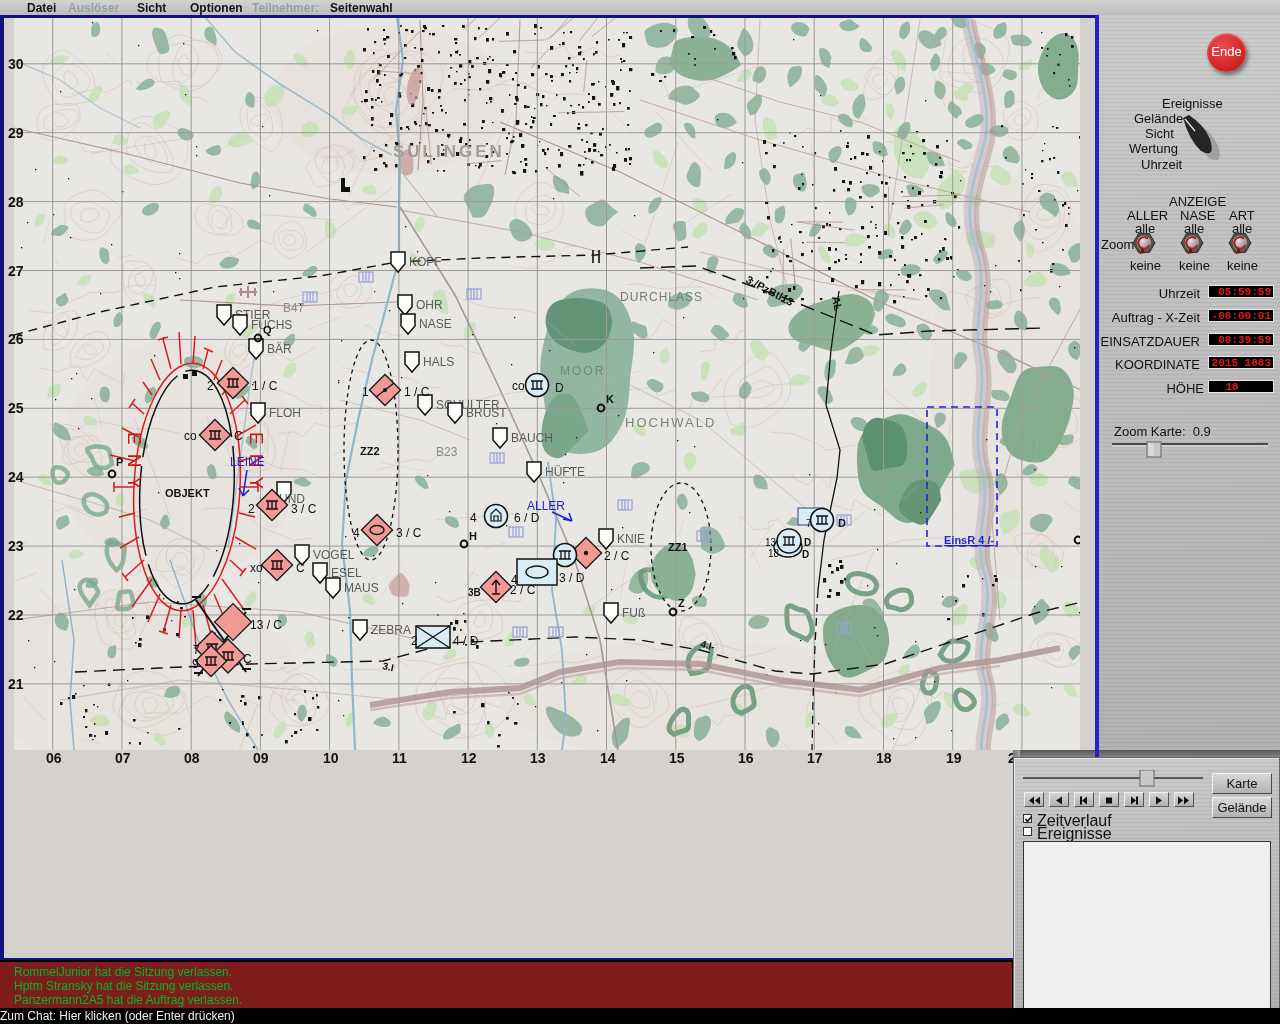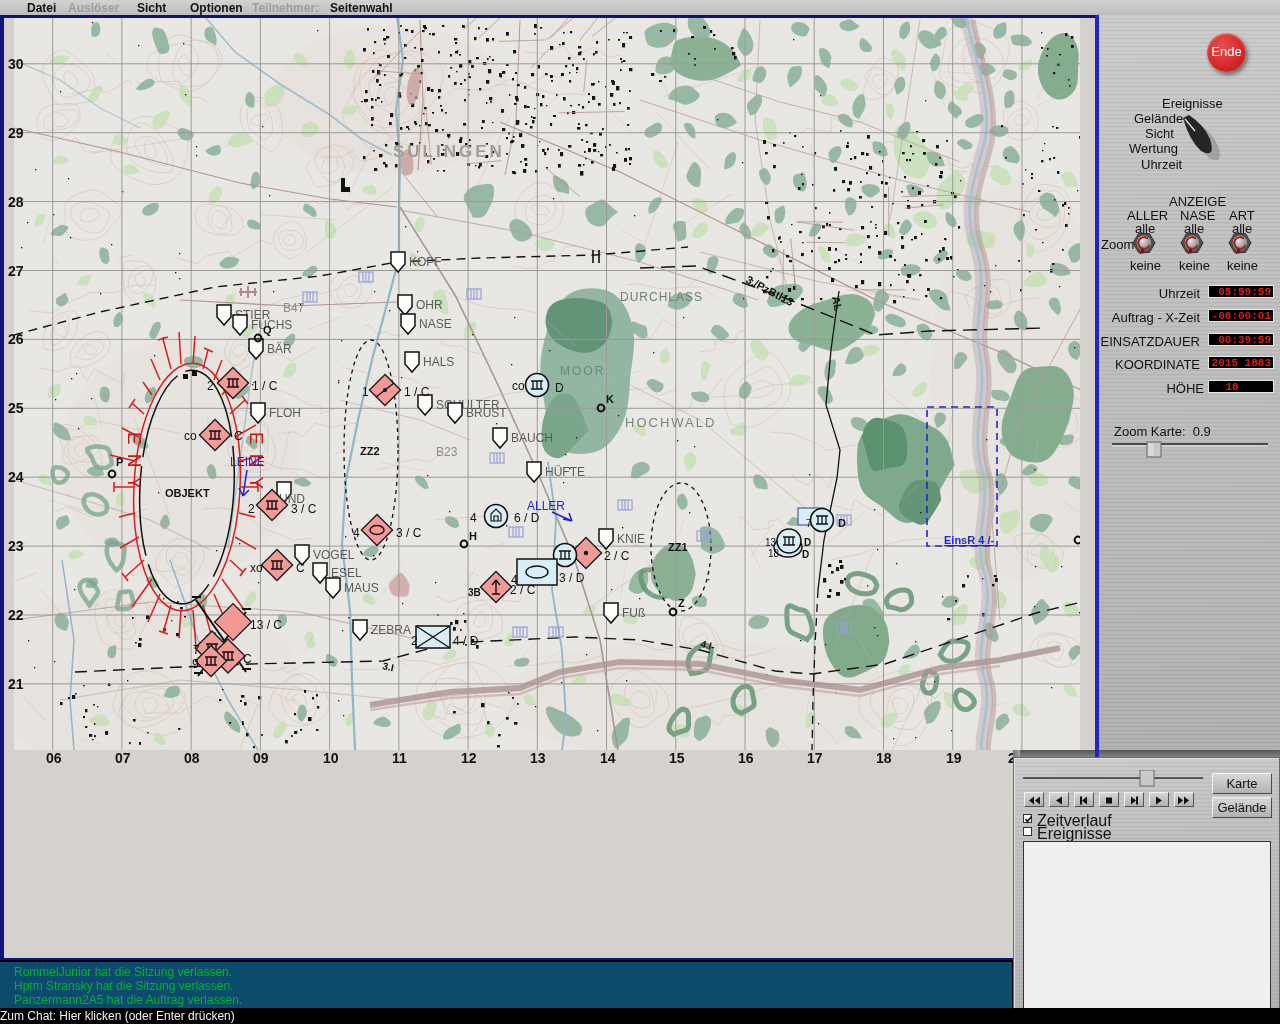--- a/index.html
+++ b/index.html
@@ -24,21 +24,21 @@
   font-size:11px; font-weight:bold; text-align:right; line-height:12px; padding-right:2px; white-space:nowrap; }
 .panel { position:absolute; left:1013px; top:757px; width:267px; height:261px;
   border:1px solid #666; box-shadow:inset 1px 1px 0 rgba(255,255,255,0.6); }
 .pbtn { position:absolute; top:792px; width:20px; height:15px; background:linear-gradient(#d6d6d6,#b0b0b0);
   border:1px solid; border-color:#f2f2f2 #555 #555 #f2f2f2; }
 .mbtn { position:absolute; left:1212px; width:60px; height:21px; background:linear-gradient(#d8d8d8,#b2b2b2);
   border:1px solid; border-color:#f2f2f2 #4a4a4a #4a4a4a #f2f2f2; font-size:13px; text-align:center;
   line-height:19px; color:#111; }
 .cb { position:absolute; left:1023px; width:9px; height:9px; background:#fff; border:1px solid #333; }
 .cblab { position:absolute; left:1037px; font-size:16px; color:#111; }
-.chat { position:absolute; left:0; top:962px; width:1012px; height:46px; background:#0c4a6e;
+.chat { position:absolute; left:0; top:962px; width:1012px; height:46px; background:#7f1d1d;
   font-size:12px; color:#00b42a; }
 .statusbar { position:absolute; left:0; top:1008px; width:1280px; height:16px; background:#000;
   color:#f0f0f0; font-size:12px; }
 .listbox { position:absolute; left:1023px; top:841px; width:248px; height:171px;
   background:#efefef; border:1px solid #333; }
 </style></head>
 <body>
 <div class="menubar">
   <span style="left:27px">Datei</span>
   <span style="left:68px;color:#9aa0a0">Auslöser</span>

